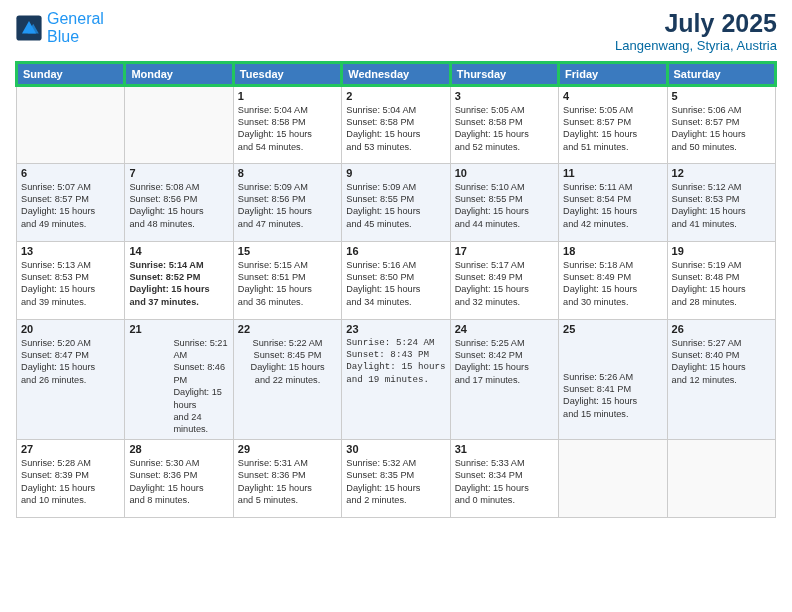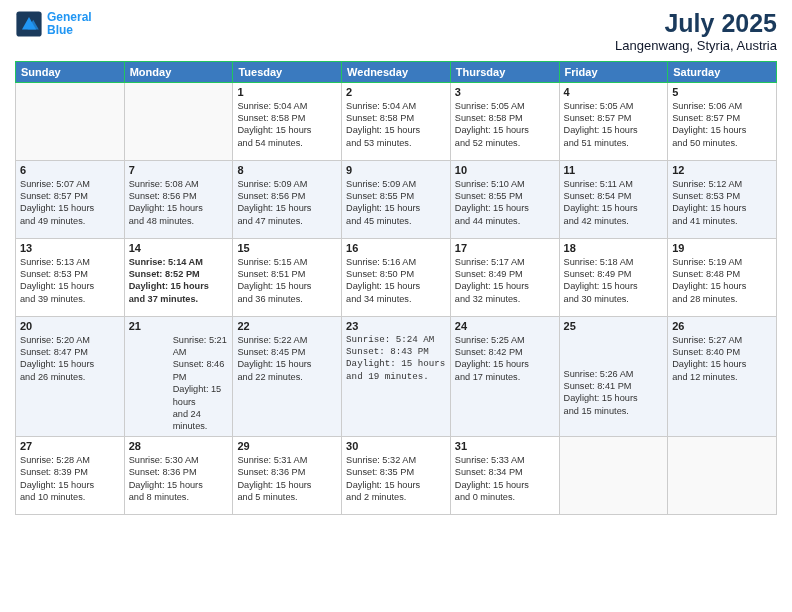--- a/index.html
+++ b/index.html
@@ -21,22 +21,22 @@
       justify-content: space-between;
       align-items: flex-start;
       margin-bottom: 8px;
     }
     .logo {
       display: flex;
       align-items: center;
       gap: 4px;
     }
     .logo-text {
-      font-size: 12px;
-      font-weight: bold;
+      font-size: 16px;
+      font-weight: normal;
       color: #1a3a5c;
       line-height: 1.1;
     }
     .logo-text span {
       color: #2196f3;
     }
     .logo-icon {
       width: 28px;
       height: 28px;
     }
@@ -44,35 +44,35 @@
       text-align: right;
     }
     .month-title {
       font-size: 25px;
       font-weight: bold;
       color: #1a3a5c;
       line-height: 1.1;
     }
     .subtitle {
       font-size: 13px;
-      color: #0f172a;
+      color: #0369a1;
     }
     .calendar {
       width: 100%;
       border-collapse: collapse;
       border: 1px solid #ccc;
     }
     .calendar th {
       background: #3a7abf;
       color: #fff;
       font-size: 11px;
       font-weight: bold;
       text-align: left;
       padding: 4px 5px;
-      border: 1px solid #22c55e;
+      border: 3px solid #22c55e;
     }
     .calendar td {
       vertical-align: top;
       border: 1px solid #ccc;
       padding: 3px 4px;
       width: calc(100%/7);
       height: 78px;
       background: #fff;
     }
     .calendar td.empty {
@@ -279,21 +279,21 @@
           </td>
           <td>
             <div class="day-num">21</div>
             <div class="day-info" style="white-space: pre-line; margin-left: 44px;">Sunrise: 5:21 AM
 Sunset: 8:46 PM
 Daylight: 15 hours
 and 24 minutes.</div>
           </td>
           <td>
             <div class="day-num">22</div>
-            <div class="day-info" style="white-space: pre-line;">Sunrise: 5:22 AM
+            <div class="day-info" style="white-space: pre-line; text-align: center;">Sunrise: 5:22 AM
 Sunset: 8:45 PM
 Daylight: 15 hours
 and 22 minutes.</div>
           </td>
           <td>
             <div class="day-num">23</div>
             <div class="day-info" style="white-space: pre-line; font-family: Liberation Mono, monospace;">Sunrise: 5:24 AM
 Sunset: 8:43 PM
 Daylight: 15 hours
 and 19 minutes.</div>

